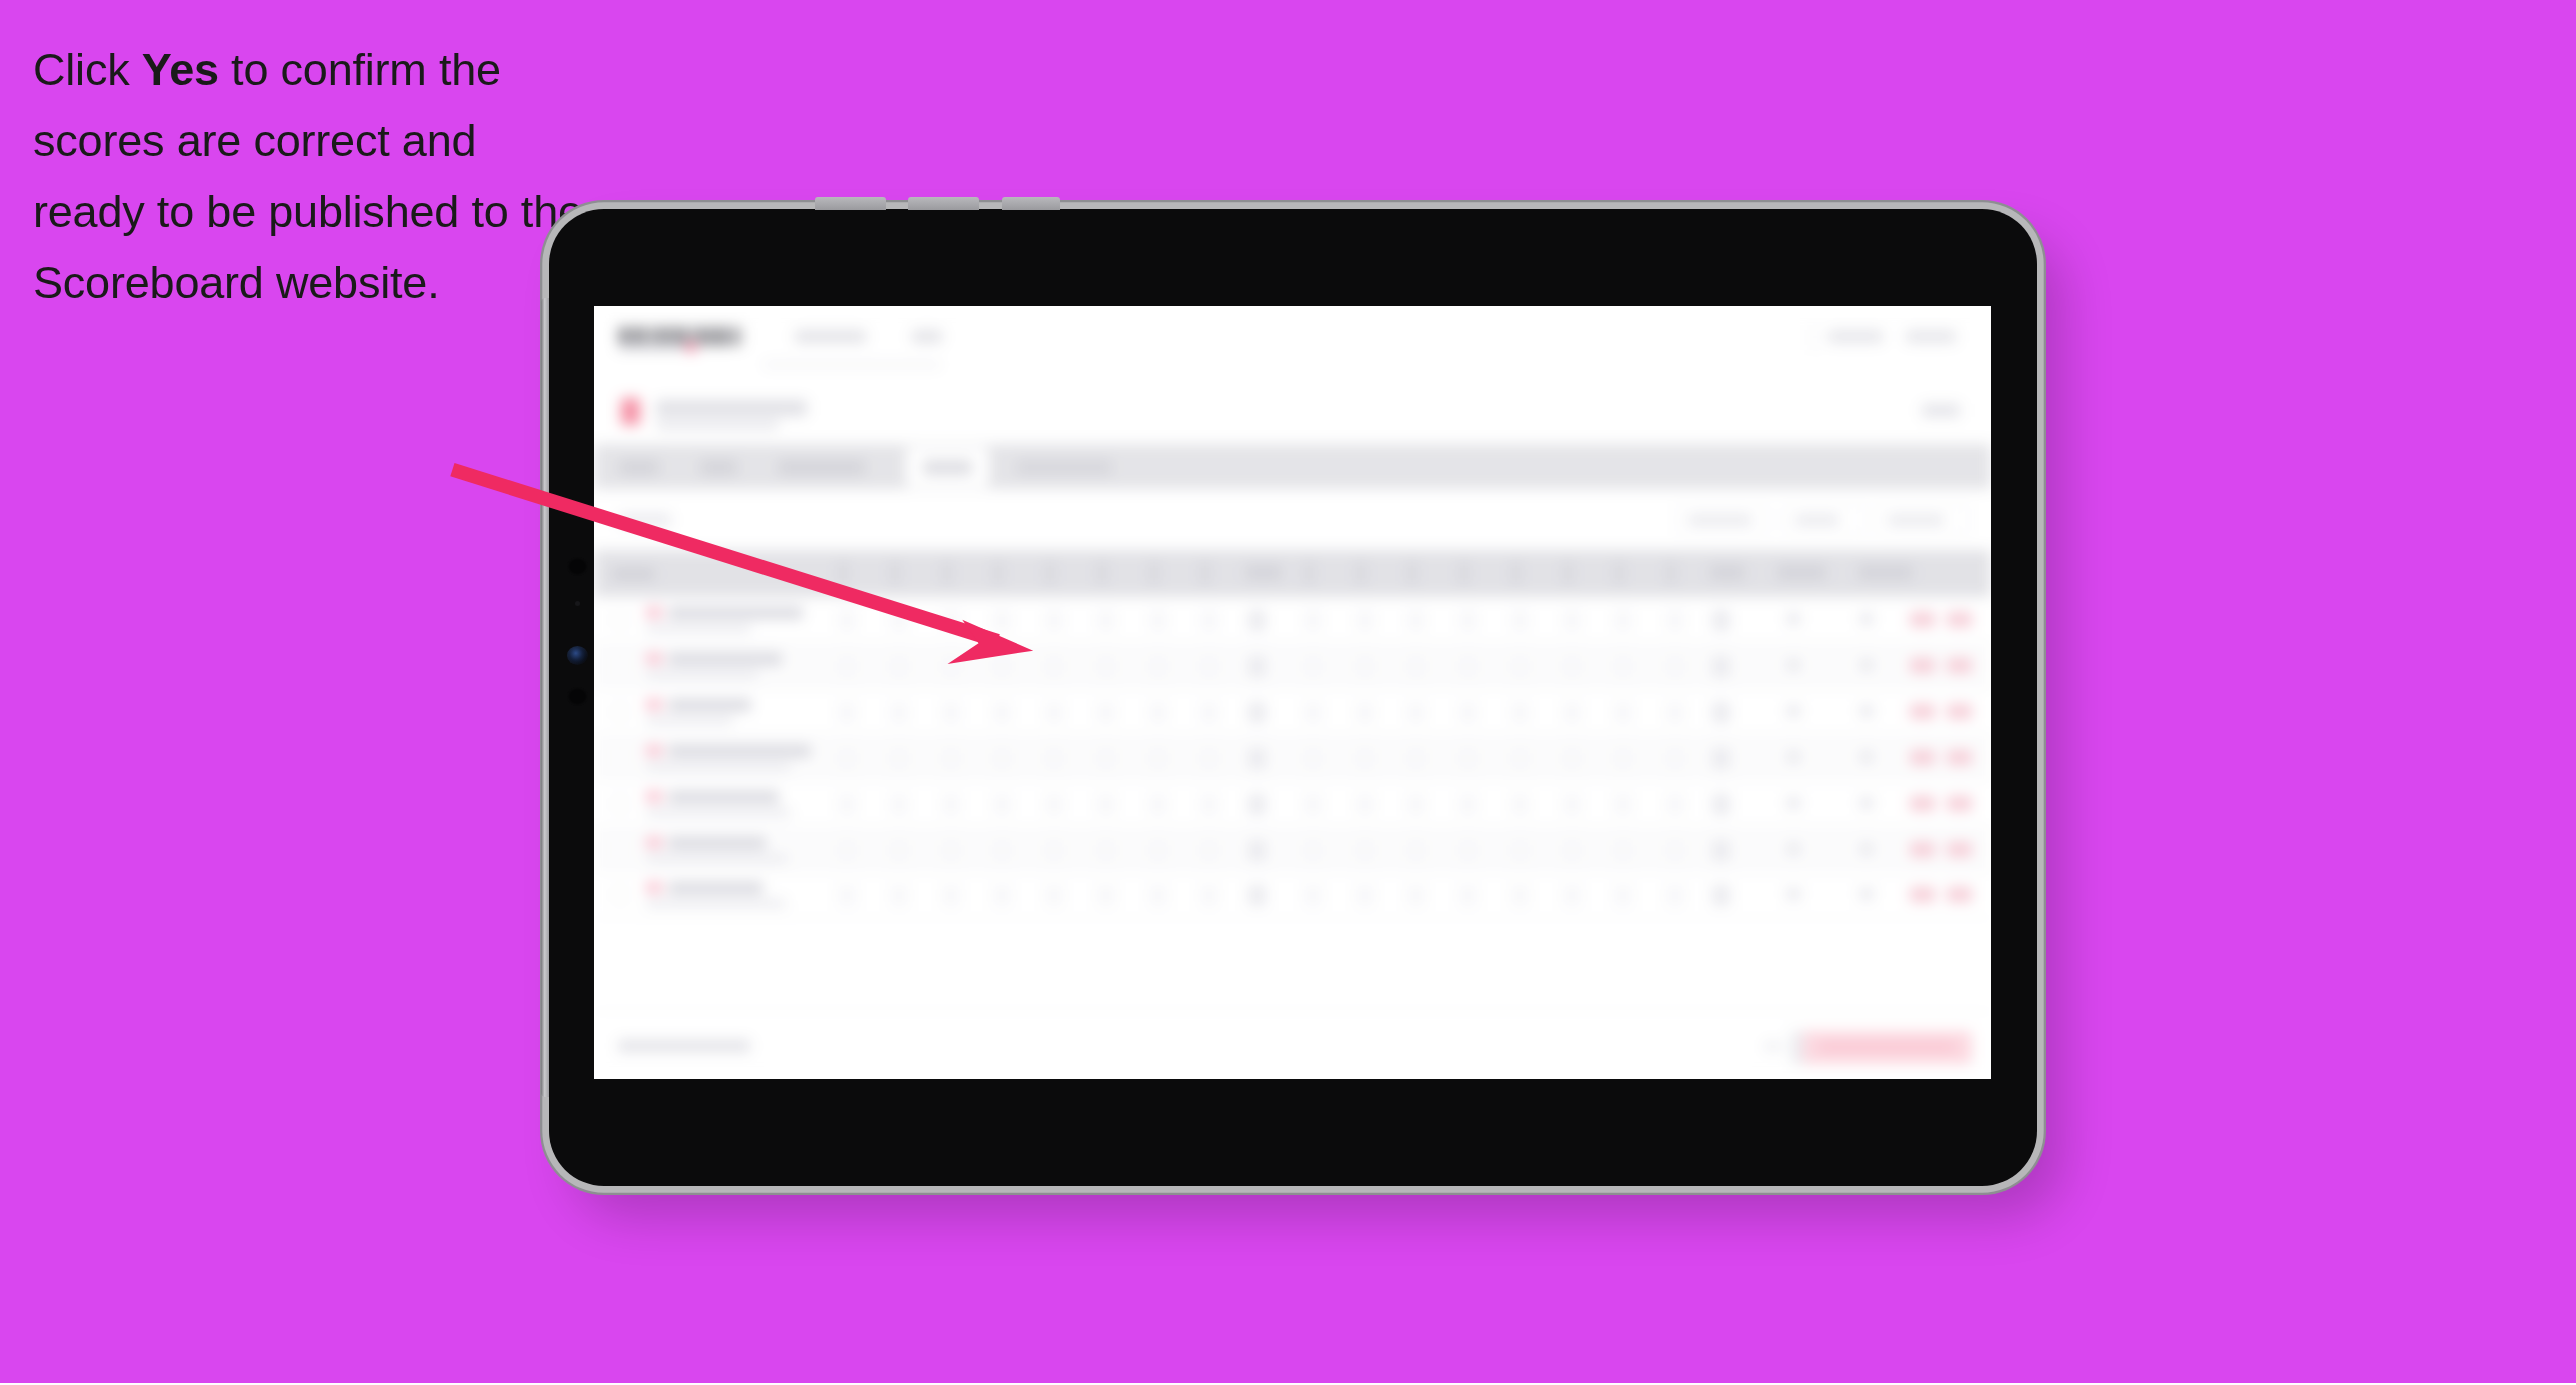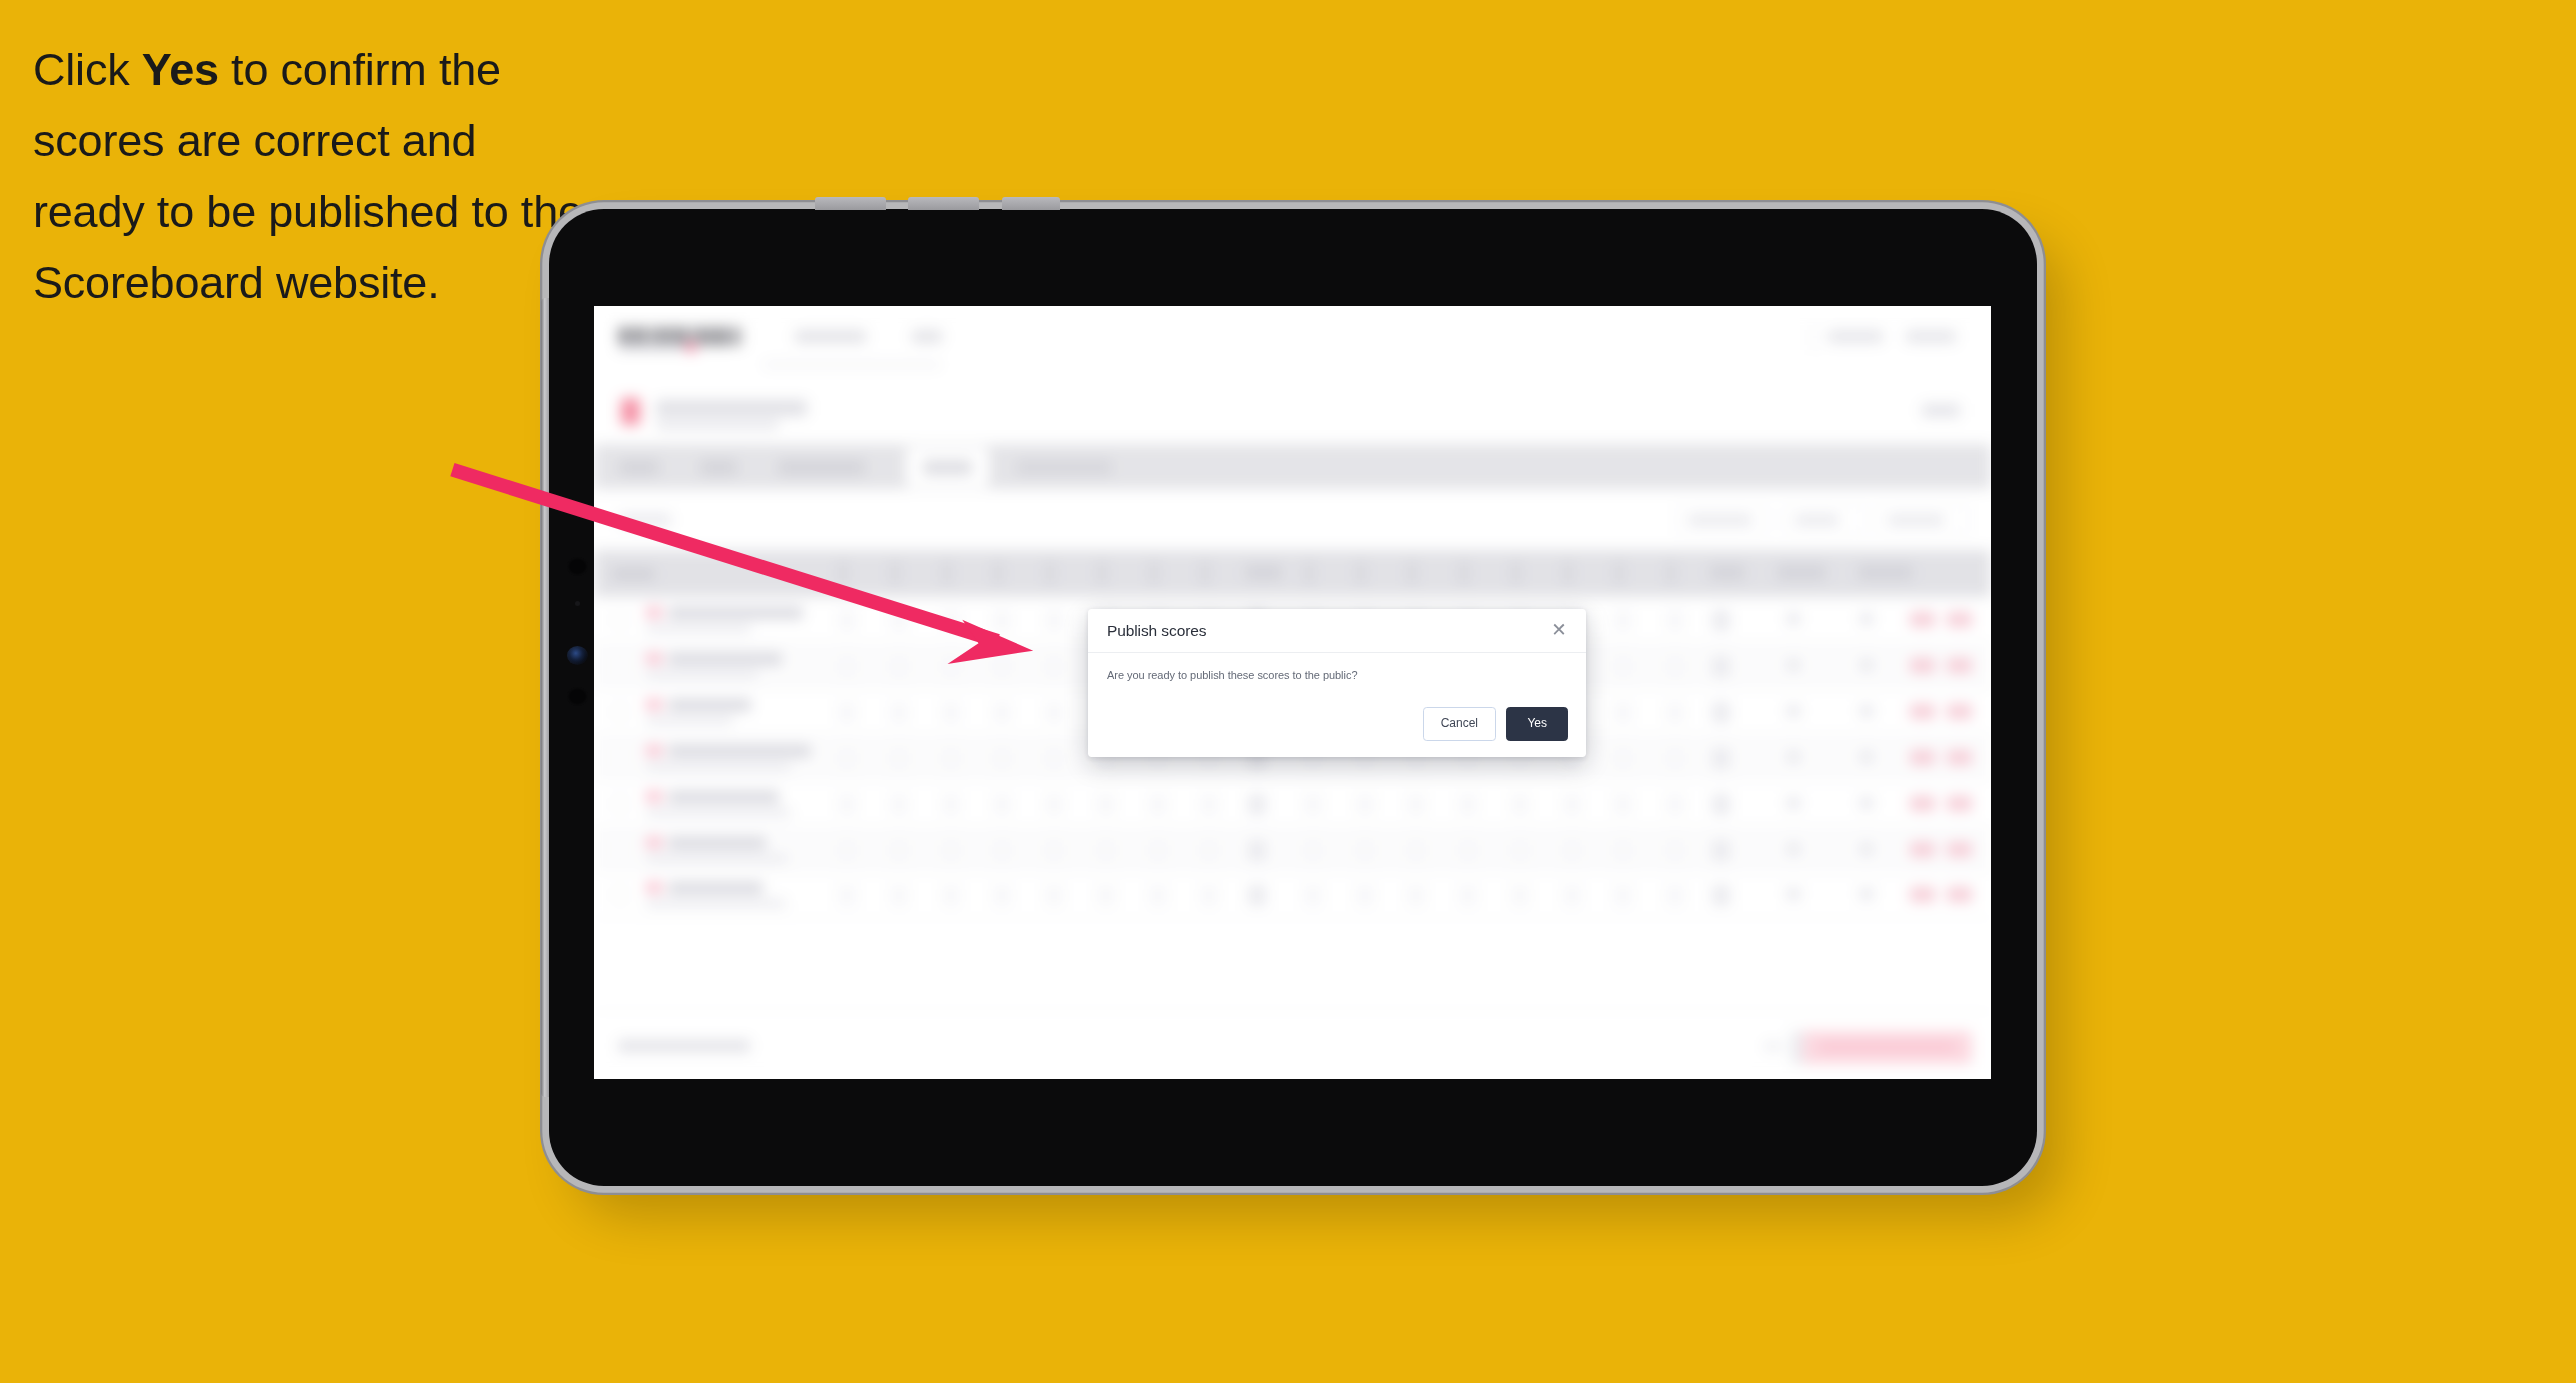--- a/index.html
+++ b/index.html
@@ -10,21 +10,21 @@
     height: 1386px;
     background: #ffffff;
     font-family: "Liberation Sans", sans-serif;
     overflow: hidden;
   }
 
   #stage {
     position: relative;
     width: 2576px;
     height: 1383px;
-    background: #eab308;
+    background: #d946ef;
   }
 
   
   #instruction {
     position: absolute;
     left: 33px;
     top: 34px;
     width: 562px;
     font-size: 45px;
     line-height: 1.58;
@@ -688,33 +688,20 @@
             </div>
           <div id="foot-btn-pink">
               <i></i>
             </div>
         </div>
 
       </div>
 
       <div id="scrim"></div>
 
-      <div id="modal">
-        <div id="modal-head">
-          <div id="modal-title">Publish scores</div>
-          <div id="modal-close">✕</div>
-        </div>
-        <div id="modal-body">
-          <div id="modal-message">Are you ready to publish these scores to the public?</div>
-        </div>
-        <div id="modal-actions">
-          <button class="btn" id="btn-cancel">Cancel</button>
-          <button class="btn" id="btn-yes">Yes</button>
-        </div>
-      </div>
 
     </div>
   </div>
 
   <svg id="arrow" viewBox="0 0 900 360">
     <g>
       <path d="M 52 55 L 790 287" stroke="#ef2a62" stroke-width="19" stroke-linecap="butt" fill="none"></path>
       <path d="M 838 300 L 742 258 L 764 290 L 722 318 Z" fill="#ef2a62"></path>
     </g>
   </svg>

